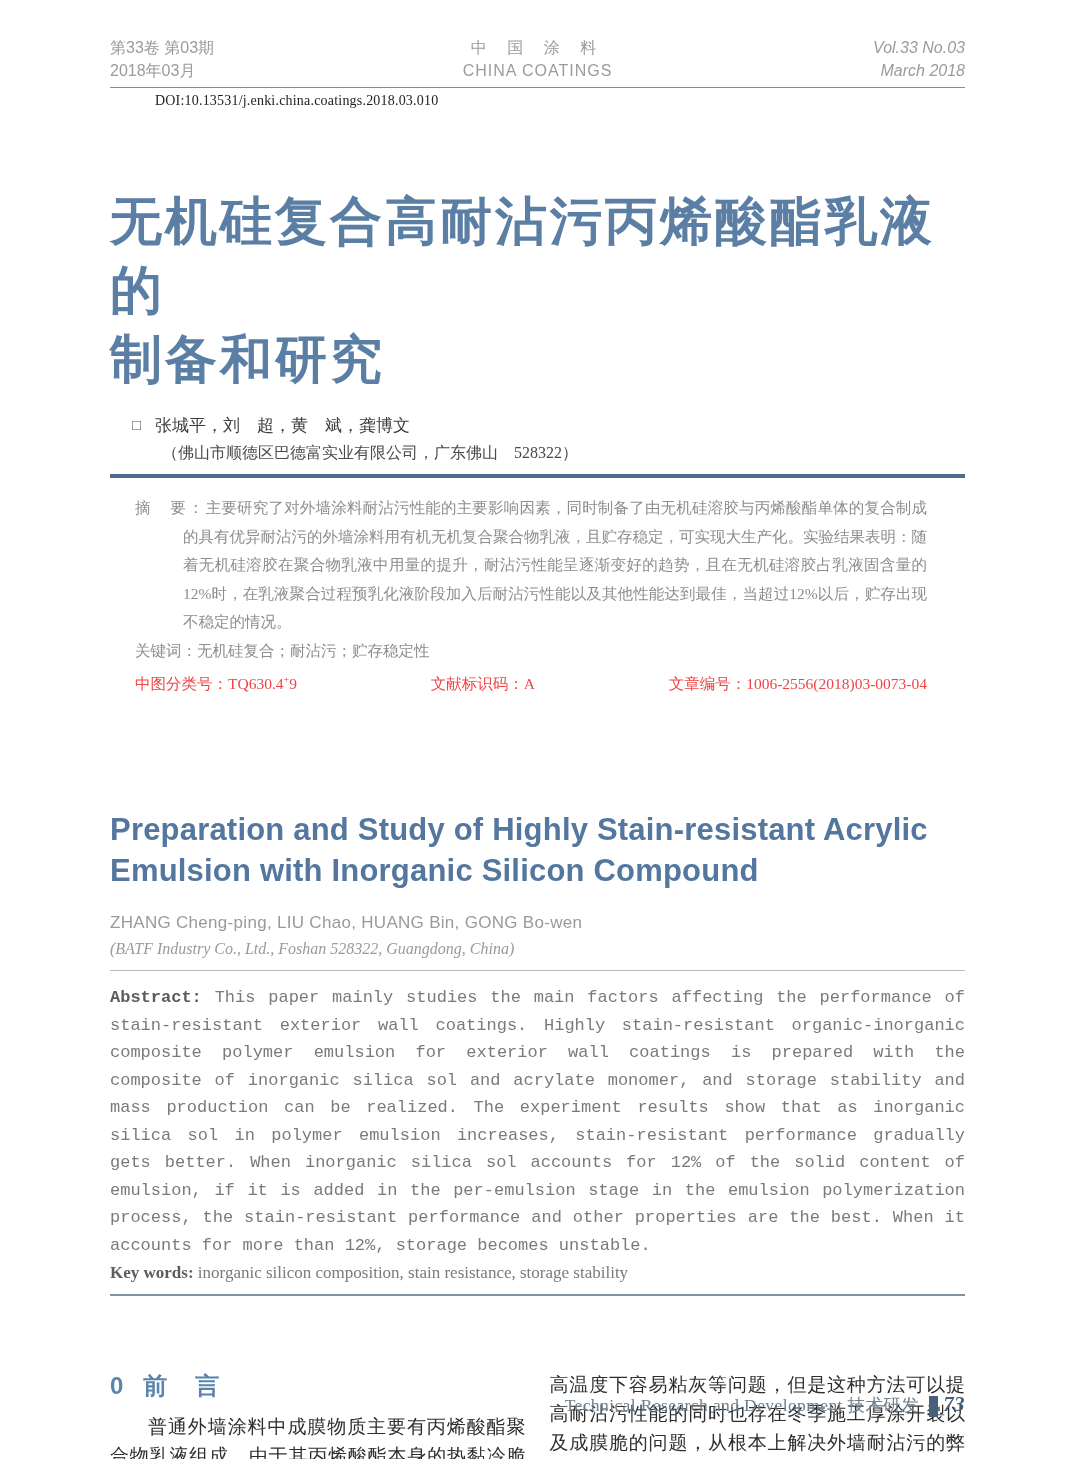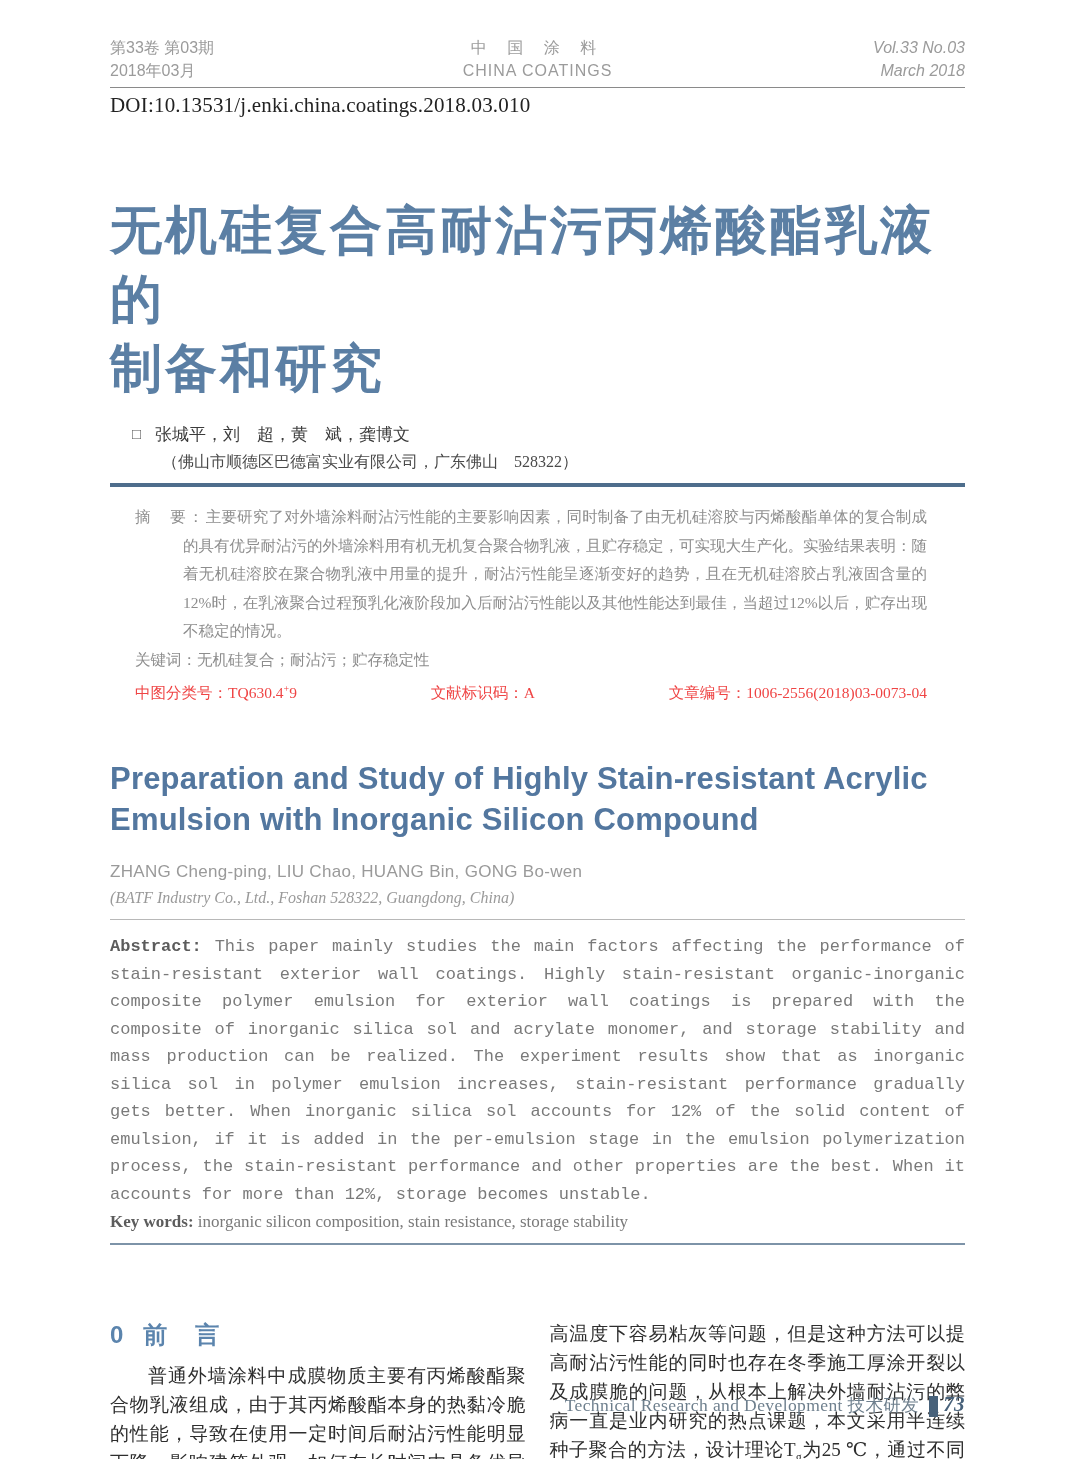--- a/index.html
+++ b/index.html
@@ -29,23 +29,24 @@
   .jh-center .cn { letter-spacing: 8px; }
   .jh-center .en { letter-spacing: 1px; }
   .header-rule {
     border: none;
     border-top: 1px solid #8a8a8a;
     margin: 5px 0 0 0;
   }
   .doi-line {
     font-family: "Liberation Serif", "DejaVu Serif", serif;
     color: #222222;
-    font-size: 21px;
+    font-size: 14px;
     margin-top: 5px;
     letter-spacing: 0.2px;
+    margin-left: 45px;
   }
 
   
   .cn-title {
     margin-top: 82px;
     font-family: Liberation Mono, monospace;
     font-weight: bold;
     font-size: 52px;
     line-height: 69px;
     color: #5b7fa4;
@@ -95,21 +96,21 @@
     justify-content: space-between;
     margin: 9px 38px 0 25px;
     font-family: "Liberation Serif", "DejaVu Serif", serif;
     color: #ef4444;
     font-size: 15.5px;
   }
   sup { font-size: 10px; }
 
   
   .en-title {
-    margin-top: 54px;
+    margin-top: 114px;
     font-family: "Liberation Sans", "DejaVu Sans", sans-serif;
     font-weight: bold;
     font-size: 31px;
     line-height: 41px;
     color: #53779f;
     letter-spacing: 0.2px;
   }
   .en-authors {
     margin-top: 22px;
     font-family: "Liberation Sans", "DejaVu Sans", sans-serif;

